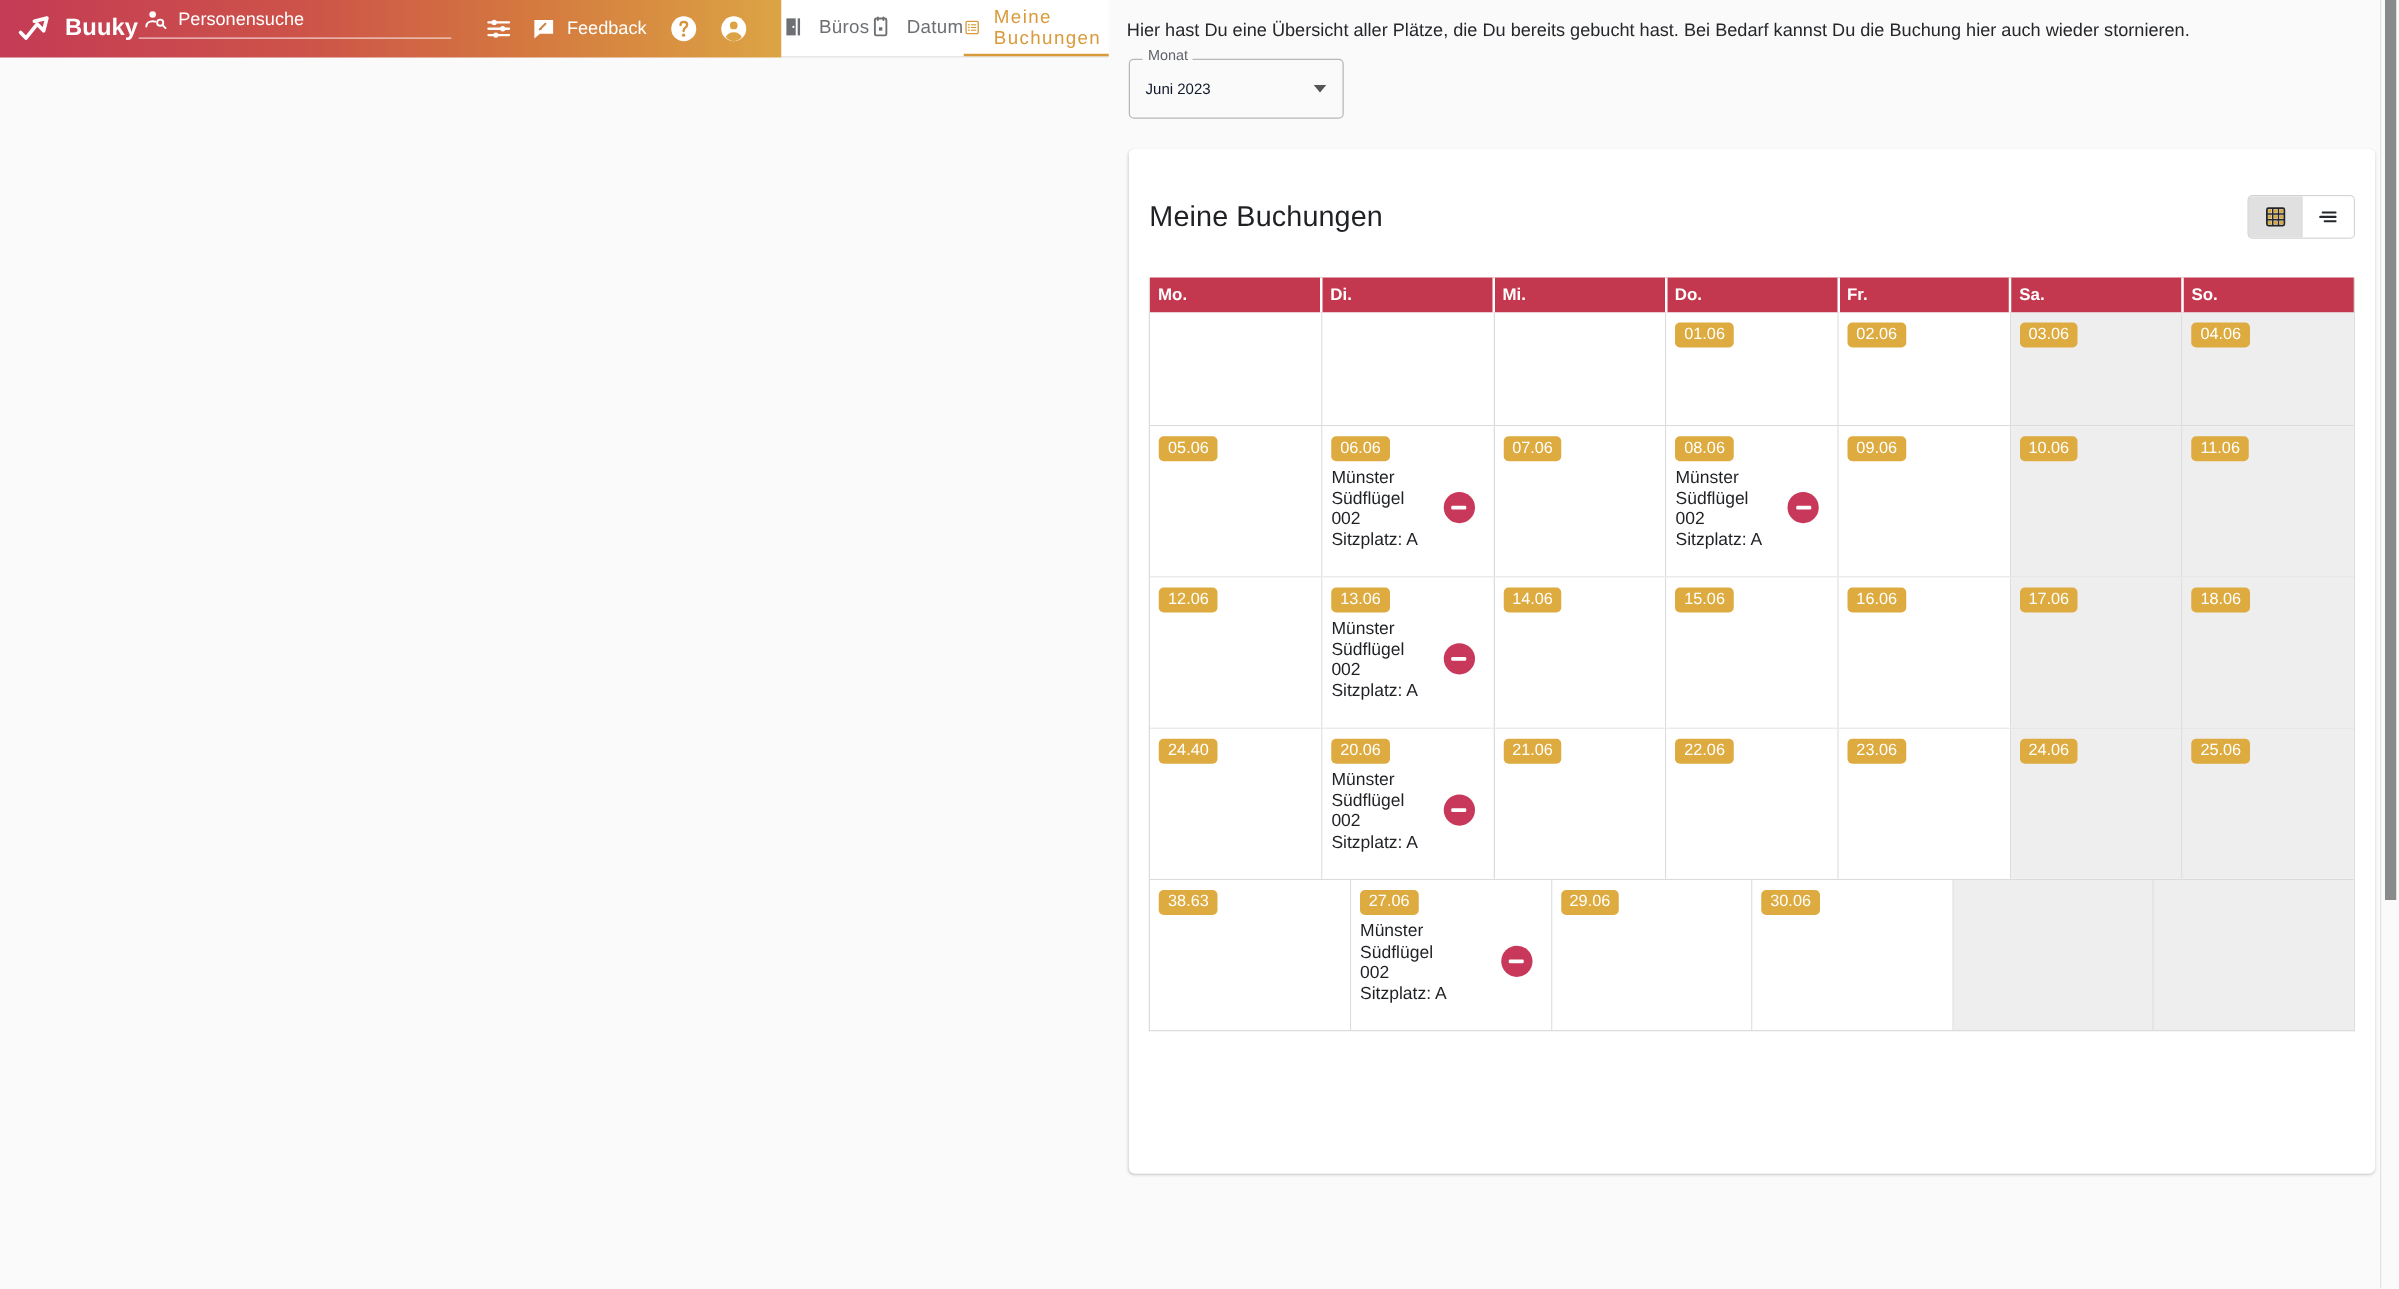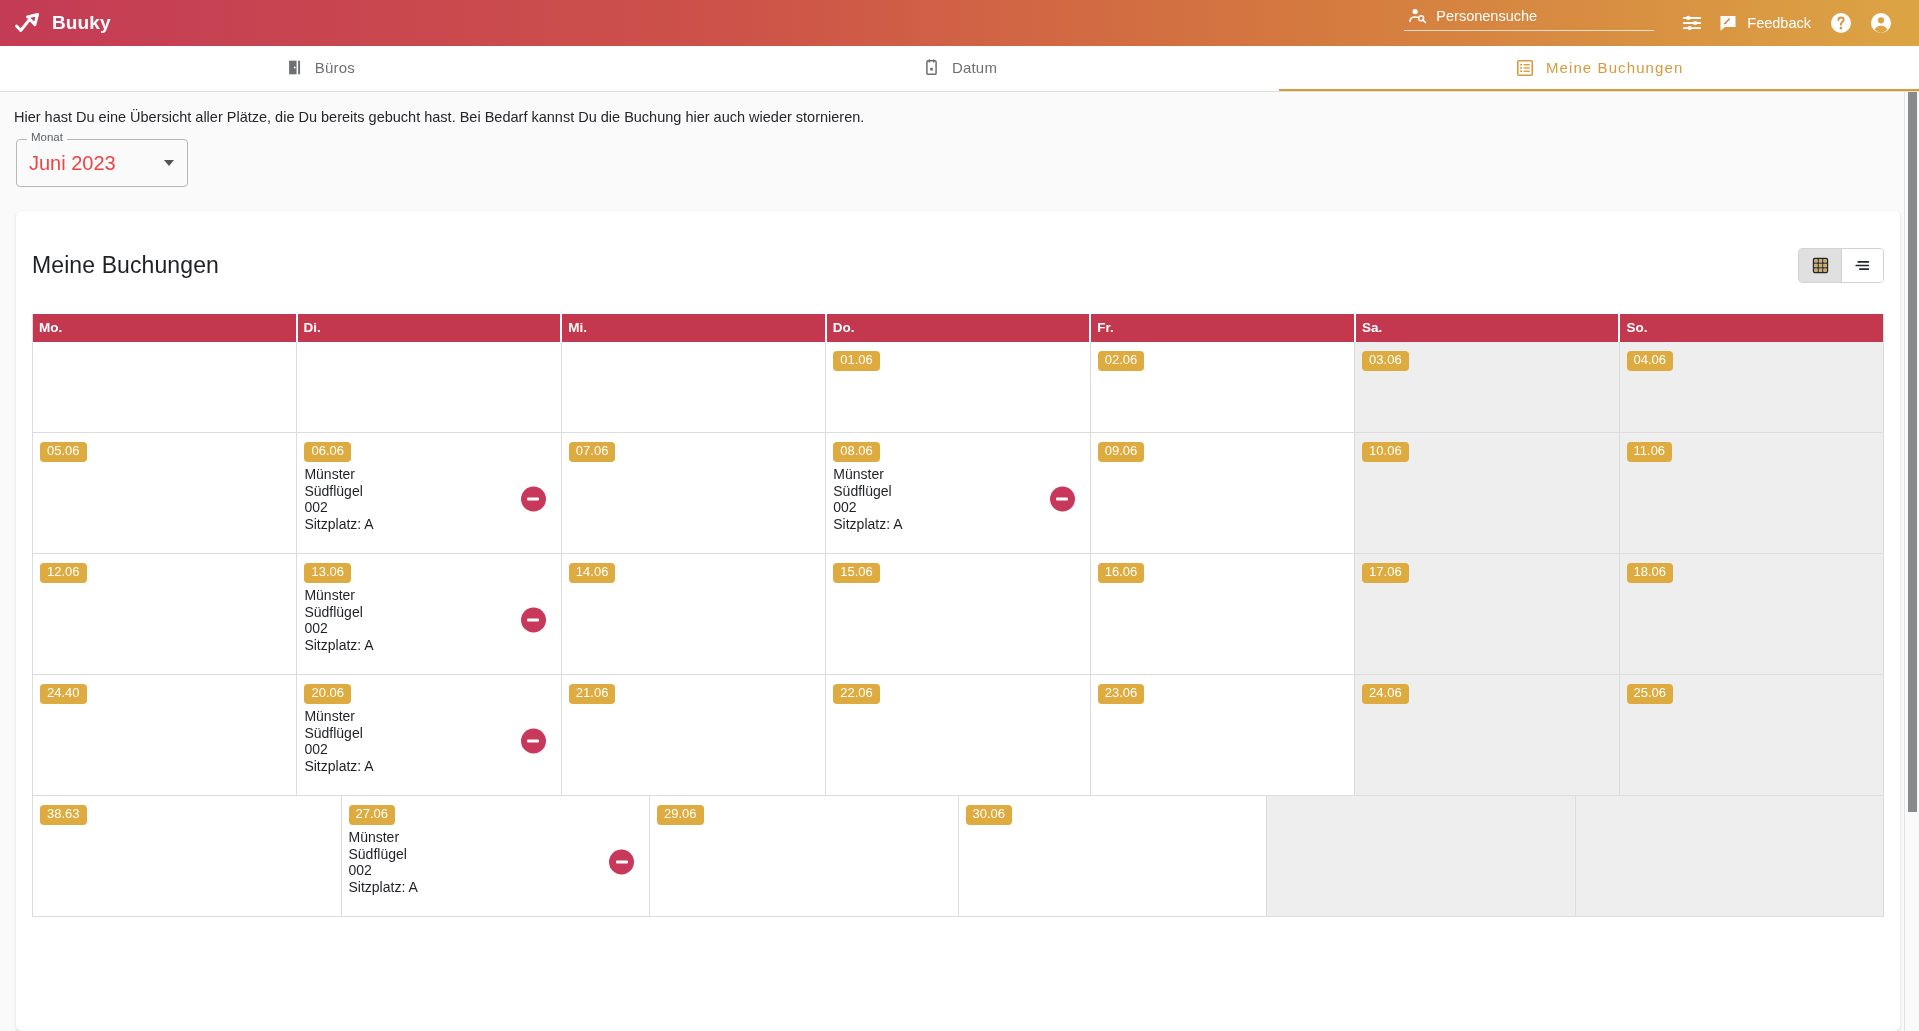--- a/index.html
+++ b/index.html
@@ -7,21 +7,21 @@
   html, body {
     margin: 0; padding: 0;
     width: 1919px; height: 1031px;
     overflow: hidden;
     background: #fafafa;
     font-family: "Liberation Sans", sans-serif;
     color: #1f2125;
   }
 
   
-  .app { width: 1919px; height: 1031px; position: relative; display: flex; flex-direction: column; }
+  .app { width: 1919px; height: 1031px; position: relative; display: flex; flex-direction: row; }
   .scroll-area { flex: 1; overflow: hidden; position: relative; background: #fafafa; }
   .page-scrollbar {
     position: absolute; top: 0; right: 0; width: 15px; height: 100%;
     background: #fafafa; border-left: 1px solid #e3e3e3;
   }
   .page-scrollbar .thumb {
     position: absolute; top: 0; left: 3px; width: 9px; height: 720px;
     background: #888a8c; border-radius: 0;
   }
 
@@ -83,21 +83,21 @@
   .filter-row { padding: 14px 0 0 16px; }
   .select-field {
     position: relative; width: 172px; height: 48px;
     border: 1px solid #b7b7b7; border-radius: 4px; background: #fafafa;
     display: flex; align-items: center; padding: 0 12px;
   }
   .select-field .legend {
     position: absolute; top: -8px; left: 10px; background: #fafafa;
     padding: 0 4px; font-size: 11.5px; color: #5f6368; line-height: 1;
   }
-  .select-value { font-size: 20px; color: #ef4444; }
+  .select-value { font-size: 12px; color: #0f172a; }
   .select-arrow {
     position: absolute; right: 13px; top: 50%; transform: translateY(-50%);
     width: 0; height: 0; border-left: 5px solid transparent;
     border-right: 5px solid transparent; border-top: 6px solid #555;
   }
 
   
   .card {
     margin: 24px 19px 0 16px; background: #fff; border-radius: 5px;
     box-shadow: 0 1px 3px rgba(0,0,0,.14), 0 1px 1px rgba(0,0,0,.07);

